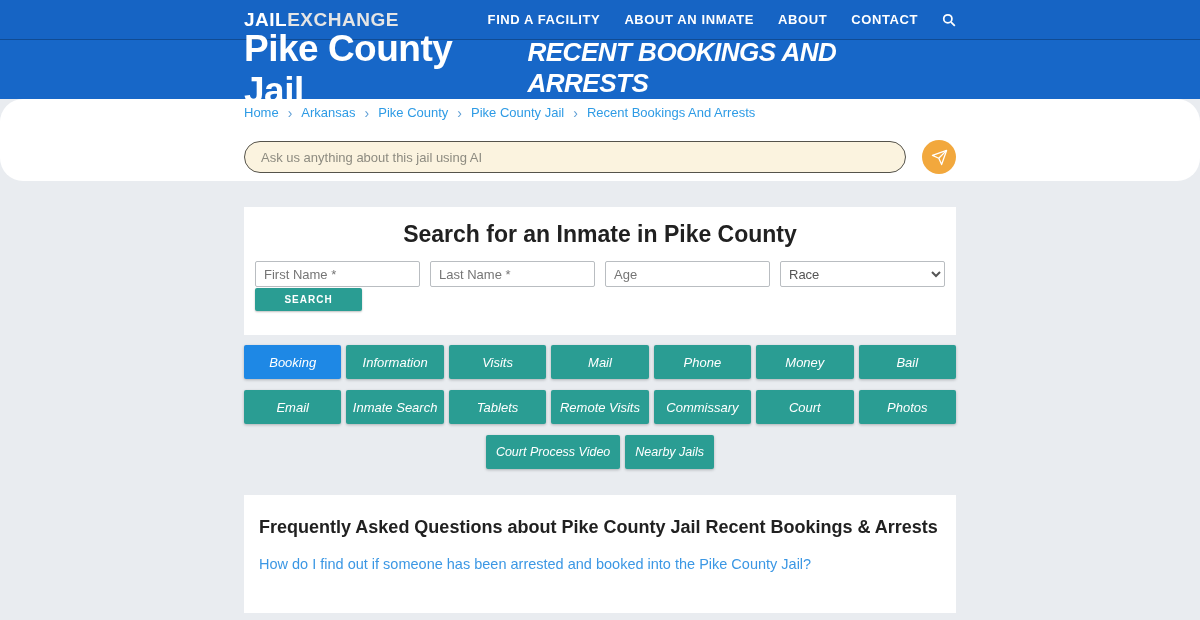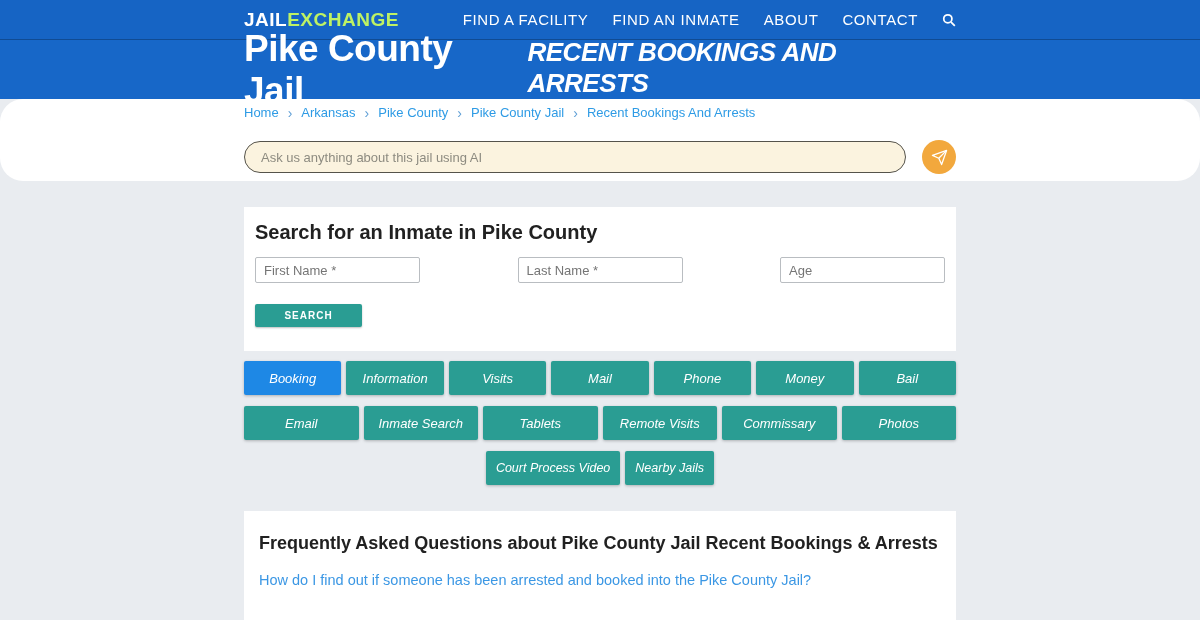--- a/index.html
+++ b/index.html
@@ -6,23 +6,23 @@
   html,body { width:1200px; height:620px; overflow:hidden; background:#e9ecf0;
     font-family:"Liberation Sans", sans-serif; }
 
   .container { width:712px; margin:0 auto; }
 
   
   .topnav { background:#1664c4; height:40px; border-bottom:1px solid rgba(0,0,0,.25); }
   .topnav .container { display:flex; align-items:center; justify-content:space-between; height:100%; }
   .logo { font-size:19px; font-weight:bold; letter-spacing:.5px; cursor:pointer; }
   .logo .l1 { color:#ffffff; }
-  .logo .l2 { color:#bef264; }
+  .logo .l2 { color:#e5e5e5; }
   .navlinks { display:flex; align-items:center; gap:24px; }
-  .navlink { color:#ffffff; font-size:15px; letter-spacing:.6px; font-weight:normal; cursor:pointer; }
+  .navlink { color:#ffffff; font-size:13px; letter-spacing:.6px; font-weight:bold; cursor:pointer; }
   .nav-search-icon { width:14px; height:14px; cursor:pointer; }
 
   
   .hero { background:#1767c8; height:59px; display:flex; align-items:center; }
   .hero .container { display:flex; align-items:baseline; gap:10px; }
   .hero-title { color:#ffffff; font-size:37px; font-weight:bold; letter-spacing:-.5px; }
   .hero-sub { color:#ffffff; font-size:26px; font-style:italic; font-weight:bold; letter-spacing:-.5px; }
 
   
   .whitestrip { background:#ffffff; height:82px; padding-top:6px;border-radius:23px; }
@@ -34,28 +34,28 @@
     border-radius:16px; padding:0 16px; font-size:13px; color:#444; outline:none;
     font-family:"Liberation Sans", sans-serif; }
   .ai-pill::placeholder { color:#8d8b80; }
   .ai-send { width:34px; height:34px; border-radius:50%; background:#f2a83d; border:none;
     display:flex; align-items:center; justify-content:center; cursor:pointer; flex:0 0 auto; }
   .ai-send svg { width:17px; height:17px; }
 
   
   .card { background:#ffffff; width:712px; margin:0 auto; }
   .search-card { margin-top:26px; padding:14px 11px 24px 11px; }
-  .search-title { font-size:20px; font-weight:bold; color:#212121; margin-bottom:13px; }
+  .search-title { text-align:center; font-size:23px; font-weight:bold; color:#212121; margin-bottom:13px; }
   .fields { display:flex; justify-content:space-between; }
   .field { width:165px; height:26px; border:1px solid #b9bdc1; border-radius:2px;
     padding:0 8px; font-size:13px; color:#6d28d9; background:#fff; outline:none;
     font-family:"Liberation Sans", sans-serif; }
   .field::placeholder { color:#757575; }
   select.field { color:#555; padding:0 4px; }
-  .search-btn { margin-top:21px; width:107px; height:23px; background:#2a9d93; color:#fff;
+  .search-btn { margin-top:1px; width:107px; height:23px; background:#2a9d93; color:#fff;
     border:none; border-radius:2px; font-size:10px; font-weight:bold; letter-spacing:1px;
     cursor:pointer; box-shadow:0 1px 2px rgba(0,0,0,.25); font-family:"Liberation Sans", sans-serif; }
 
   
   .grid { width:712px; margin:10px auto 0 auto;font-style:italic; }
   .btnrow { display:flex; gap:5px; margin-bottom:11px; }
   .btnrow.center { justify-content:center; }
   .qbtn { flex:1; height:34px; background:#2a9d93; color:#ffffff; font-size:13px;
     display:flex; align-items:center; justify-content:center; border-radius:2px;
     cursor:pointer; box-shadow:0 1px 3px rgba(0,0,0,.25); text-align:center; }
@@ -70,21 +70,21 @@
 </head>
 <body>
 
 <div class="topnav">
   <div class="container">
     <div class="logo">
       <span class="l1">JAIL</span><span class="l2">EXCHANGE</span>
     </div>
     <div class="navlinks">
       <span class="navlink">FIND A FACILITY</span>
-      <span class="navlink">FIND AN INMATE</span>
+      <span class="navlink">ABOUT AN INMATE</span>
       <span class="navlink">ABOUT</span>
       <span class="navlink">CONTACT</span>
       <svg class="nav-search-icon" viewBox="0 0 24 24" fill="none" stroke="#ffffff" stroke-width="3">
         <circle cx="10" cy="10" r="7"></circle>
           <line x1="15.5" y1="15.5" x2="22" y2="22"></line>
       </svg>
     </div>
   </div>
 </div>
 
@@ -119,40 +119,44 @@
     </div>
   </div>
 </div>
 
 <div class="card search-card">
   <div class="search-title">Search for an Inmate in Pike County</div>
   <div class="fields">
     <input class="field" type="text" placeholder="First Name *" style="">
     <input class="field" type="text" placeholder="Last Name *" style="">
     <input class="field" type="text" placeholder="Age" style="">
+    <select class="field">
+      <option>Race</option>
+    </select>
   </div>
   <button class="search-btn">SEARCH</button>
 </div>
 
 <div class="grid">
   <div class="btnrow">
     <div class="qbtn active">Booking</div>
     <div class="qbtn">Information</div>
     <div class="qbtn">Visits</div>
     <div class="qbtn">Mail</div>
     <div class="qbtn">Phone</div>
     <div class="qbtn">Money</div>
     <div class="qbtn">Bail</div>
   </div>
   <div class="btnrow">
     <div class="qbtn">Email</div>
     <div class="qbtn">Inmate Search</div>
     <div class="qbtn">Tablets</div>
     <div class="qbtn">Remote Visits</div>
     <div class="qbtn">Commissary</div>
+    <div class="qbtn">Court</div>
     <div class="qbtn">Photos</div>
   </div>
   <div class="btnrow center">
     <div class="qbtn auto">Court Process Video</div>
     <div class="qbtn auto">Nearby Jails</div>
   </div>
 </div>
 
 <div class="card faq-card">
   <div class="faq-title">Frequently Asked Questions about Pike County Jail Recent Bookings &amp; Arrests</div>

